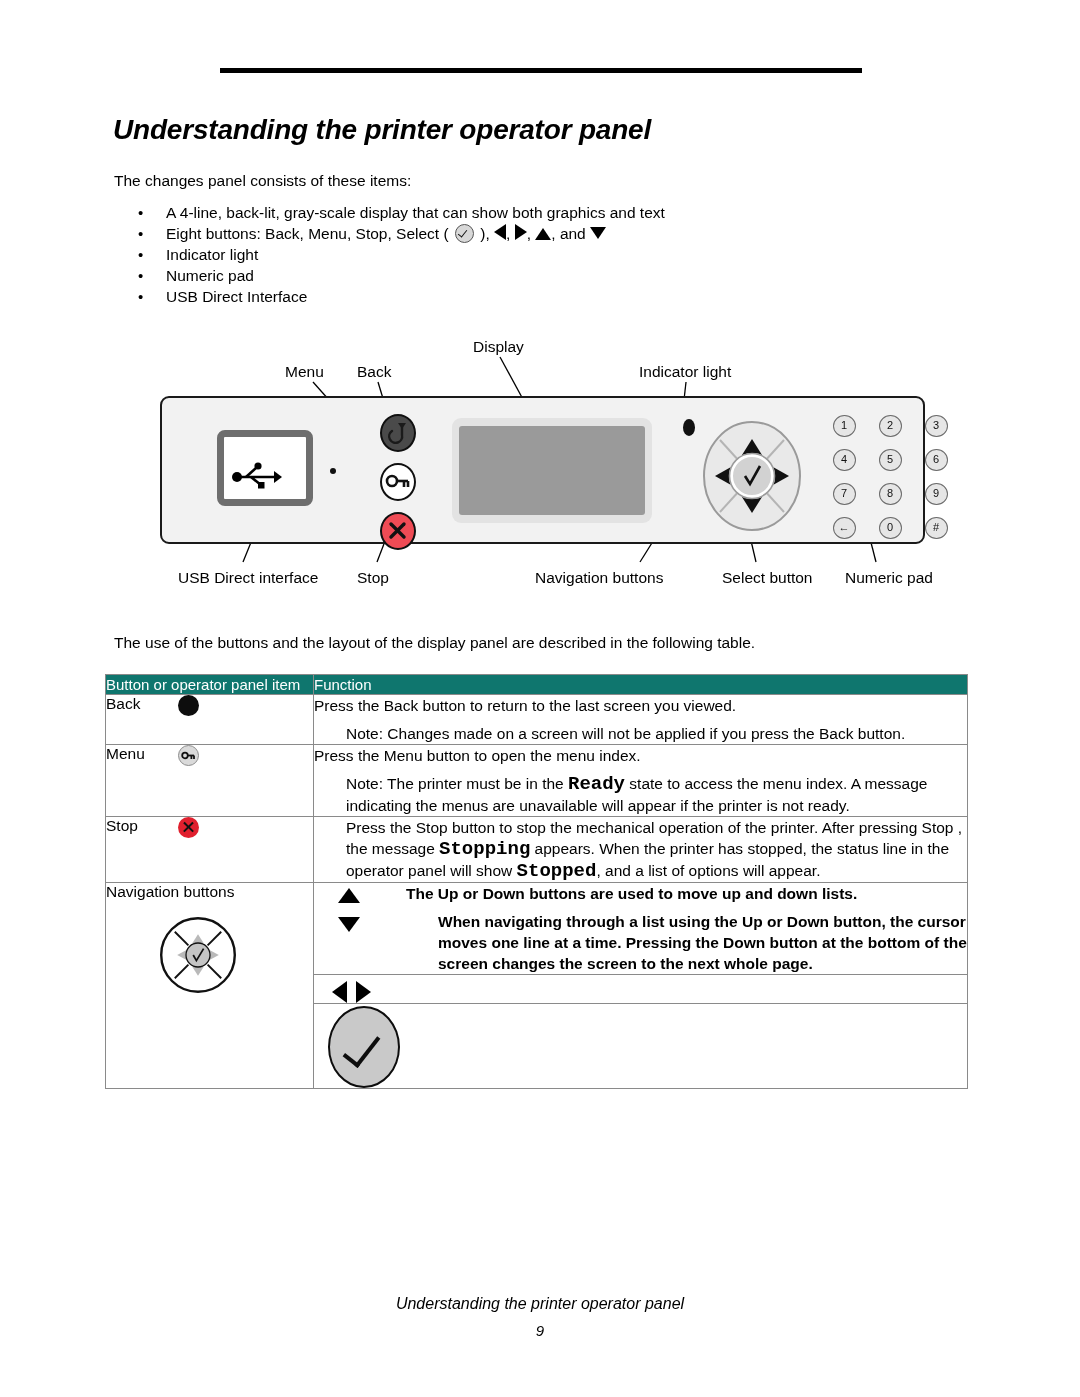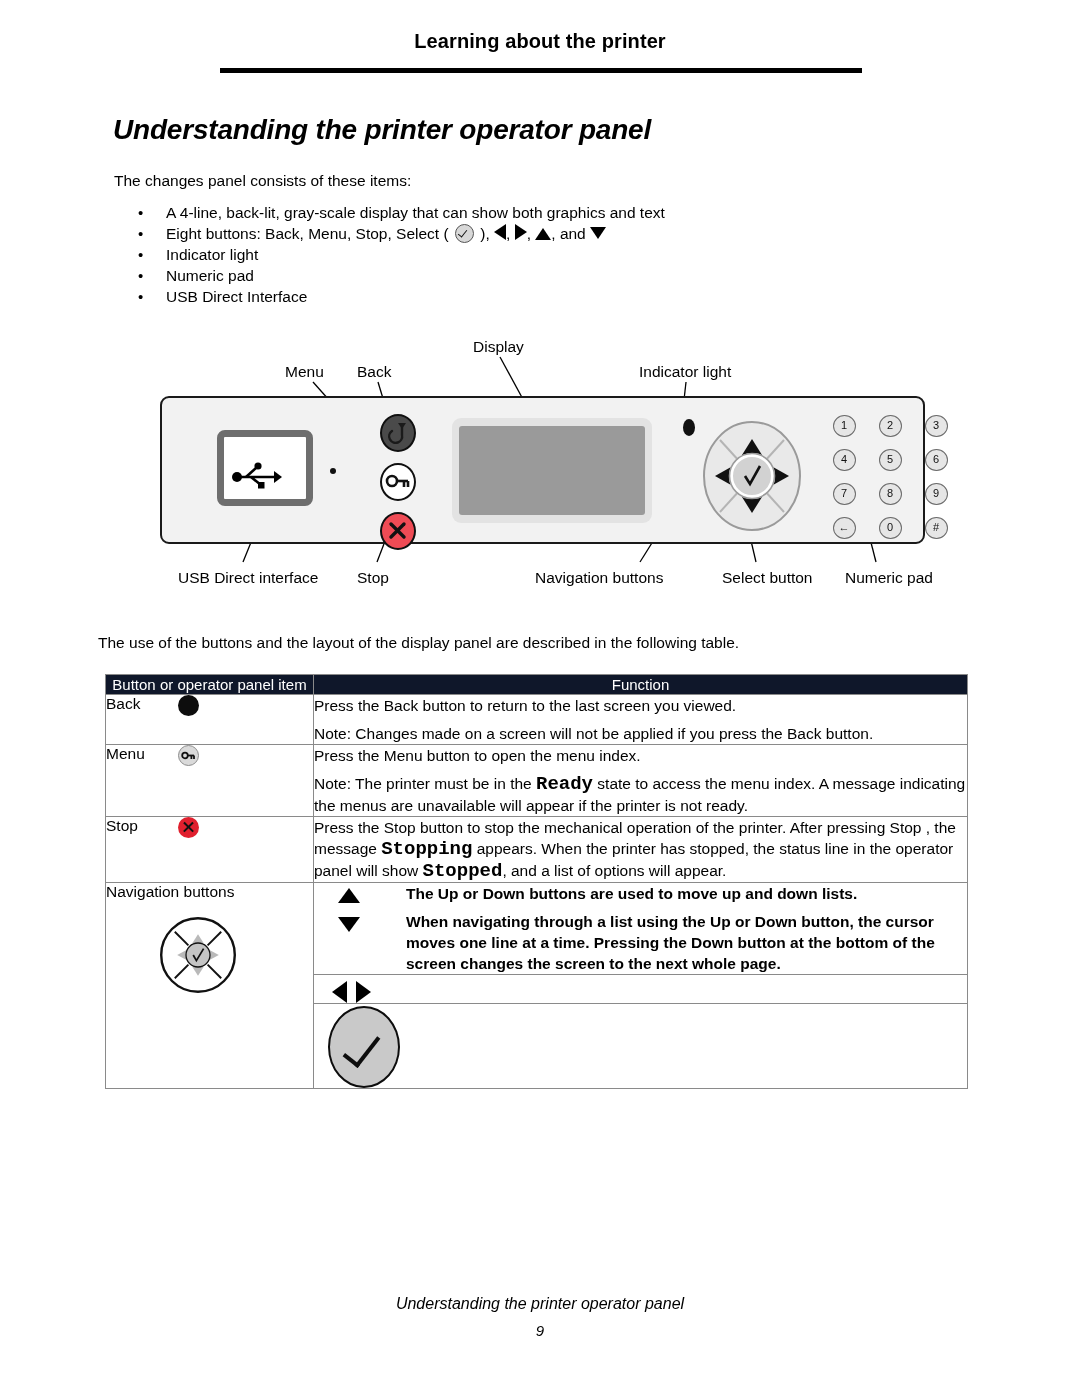--- a/index.html
+++ b/index.html
@@ -242,65 +242,65 @@
   #leaders {
     position: absolute;
     left: 0; top: 0;
     width: 1080px; height: 280px;
     pointer-events: none;
   }
 
   
   #table-intro {
     position: absolute;
-    left: 98px;
+    left: 114px;
     top: 634px;
     font-size: 15.5px;
   }
 
   
   #spec-table {
     position: absolute;
     left: 105px;
     top: 674px;
     width: 863px;
     border-collapse: collapse;
     table-layout: fixed;
   }
   #spec-table th, #spec-table td {
     border: 1.2px solid #8a8a8a;
     vertical-align: top;
     padding: 0;
   }
   thead th {
-    background: #0f172a;
+    background: #0f766e;
     color: #ffffff;
     font-weight: normal;
-    text-align: center;
+    text-align: left;
     font-size: 15px;
     padding: 8px 12px 10px 14px;
     line-height: 19px;
     border-color: #3a4347;
   }
   th.col-head-btn { width: 207px; vertical-align: top; }
   th.col-head-fn  { vertical-align: bottom; }
 
   td.cell-left {
     width: 207px;
     font-size: 15.5px;
     padding: 10px 0 10px 14px;
     position: relative;
   }
   td.cell-right {
     font-size: 15.5px;
     padding: 10px 14px 12px 16px;
     line-height: 21px;
   }
   td.cell-right p { margin: 0 0 7px 0; }
-  td.cell-right p:last-child { margin-bottom: 0; }
+  td.cell-right p:last-child { margin-bottom: 0; margin-left: 32px; }
   .mono {
     font-family: "Liberation Mono", monospace;
     font-size: 19px;
     font-weight: bold;
   }
 
   .left-label-row { display: flex; align-items: flex-start; }
   .left-label-row .lbl { min-width: 66px; }
 
   
@@ -397,21 +397,20 @@
     text-align: center;
     font-size: 15px;
     font-style: italic;
   }
 </style>
 </head>
 <body>
 
 <div class="page">
 
-  <div id="running-head">Learning about the printer</div>
   <div id="header-rule"></div>
 
   <div id="page-title">Understanding the printer operator panel</div>
 
   <div id="intro-line">The changes panel consists of these items:</div>
 
   <div id="bullet-list">
     <div class="bullet-row">
       <span class="bullet-dot">•</span>
       <span class="bullet-text">A 4-line, back-lit, gray-scale display that can show both graphics and text</span>

